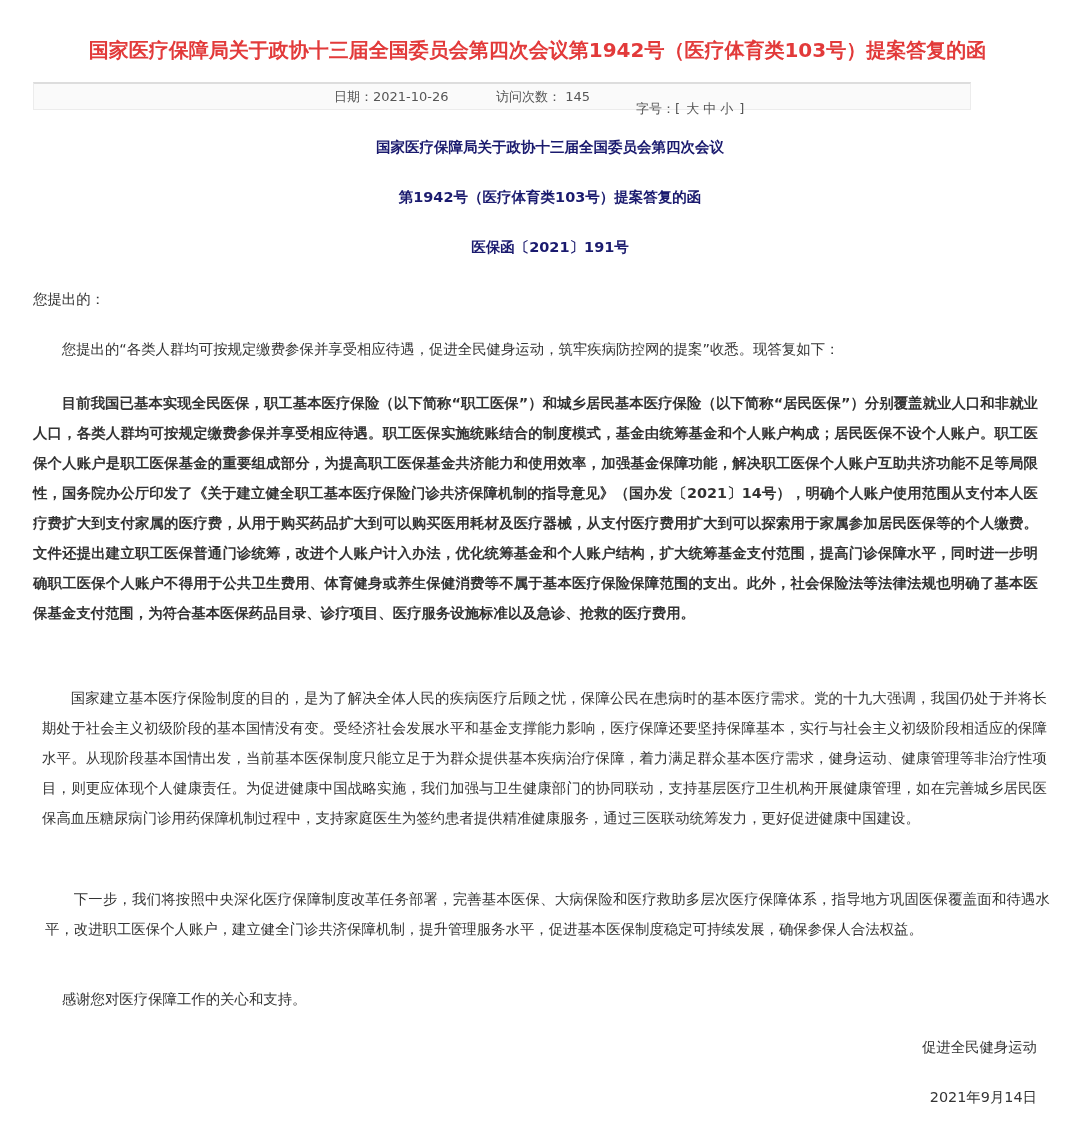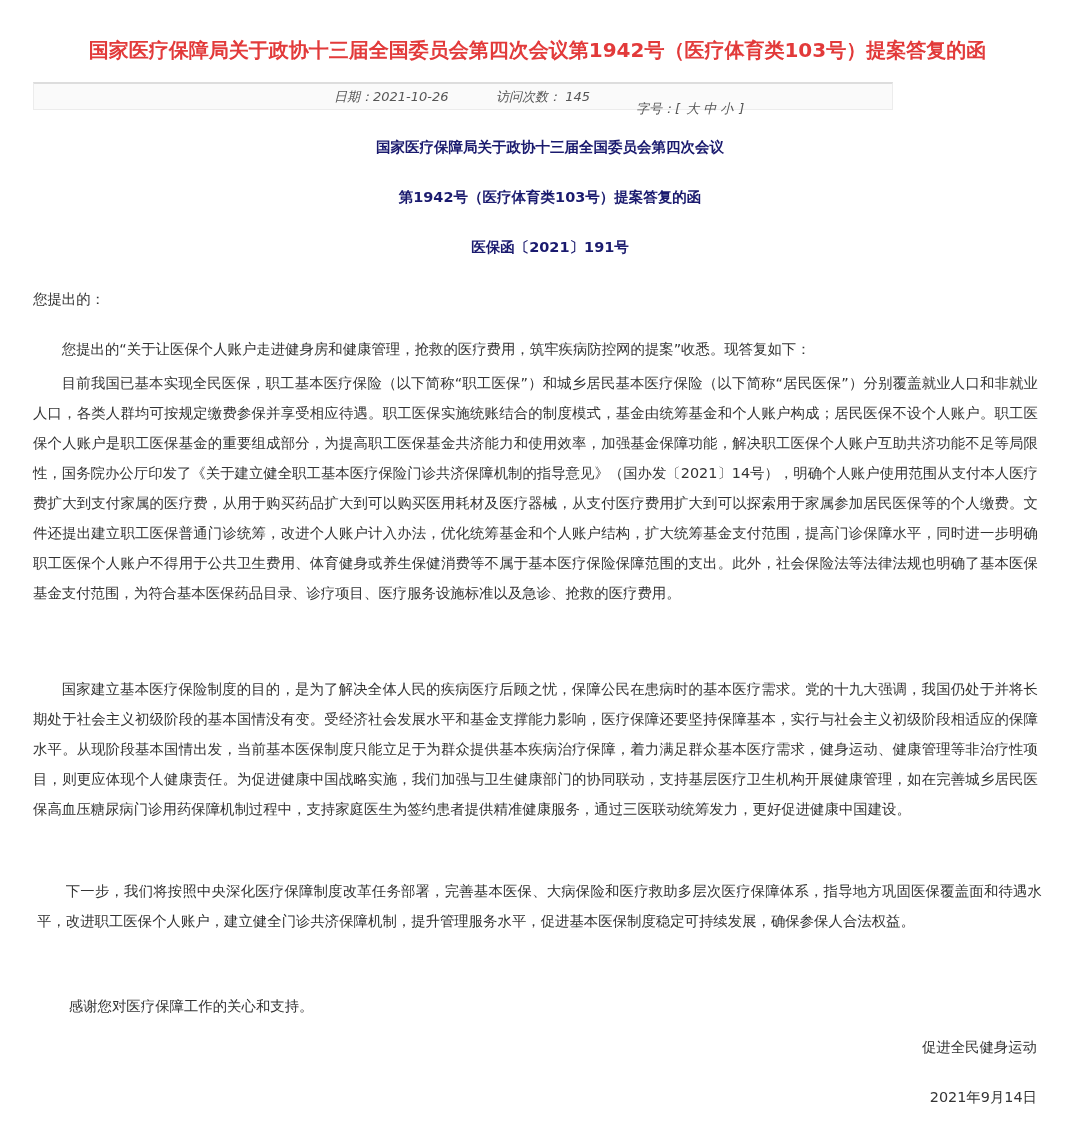--- a/index.html
+++ b/index.html
@@ -28,30 +28,29 @@
       font-size: 20px;
       font-weight: bold;
       line-height: 36px;
       letter-spacing: 0px;
       white-space: nowrap;
     }
     .meta-bar {
       position: absolute;
       left: 33px;
       top: 82px;
-      width: 860px;
+      width: 938px;
       height: 28px;
       background: #fafafa;
       border: 1px solid #ececec;
       border-top: 2px solid #dddddd;
       box-sizing: border-box;
       font-size: 13px;
       color: #555555;
       line-height: 26px;
-      font-style: italic;
     }
     .meta-bar .meta-item {
       position: absolute;
       top: 0;
       white-space: nowrap;
     }
     .meta-date { left: 300px; }
     .meta-visits { left: 462px; }
     .meta-fontsize { left: 602px; margin-top: 12px; }
     .meta-bar .size-btn {
@@ -77,21 +76,21 @@
       position: absolute;
       left: 33px;
       width: 1005px;
       font-size: 14.4px;
       line-height: 30px;
       color: #333333;
       text-align: justify;
     }
     .salutation { top: 284px; }
     .p1 { top: 334px; text-indent: 2em; }
-    .p2 { top: 368px; text-indent: 2em; }
+    .p2 { top: 388px; text-indent: 2em; font-weight: bold; }
     .p3 { top: 674px; text-indent: 2em; }
     .p4 { top: 872px; text-indent: 2em; }
     .p5 { top: 984px; text-indent: 2em; }
     .signature {
       position: absolute;
       right: 38px;
       font-size: 14.4px;
       line-height: 30px;
       color: #333333;
       text-align: right;
@@ -121,22 +120,22 @@
       <span>]</span>
     </span>
   </div>
 
   <div class="sub-title t1">国家医疗保障局关于政协十三届全国委员会第四次会议</div>
   <div class="sub-title t2">第1942号（医疗体育类103号）提案答复的函</div>
   <div class="sub-title t3">医保函〔2021〕191号</div>
 
   <div class="body-text salutation">您提出的：</div>
 
-  <p class="body-text p1" style="margin:0">您提出的“关于让医保个人账户走进健身房和健康管理，抢救的医疗费用，筑牢疾病防控网的提案”收悉。现答复如下：</p>
+  <p class="body-text p1" style="margin:0">您提出的“各类人群均可按规定缴费参保并享受相应待遇，促进全民健身运动，筑牢疾病防控网的提案”收悉。现答复如下：</p>
   <p class="body-text p2" style="margin:0">目前我国已基本实现全民医保，职工基本医疗保险（以下简称“职工医保”）和城乡居民基本医疗保险（以下简称“居民医保”）分别覆盖就业人口和非就业人口，各类人群均可按规定缴费参保并享受相应待遇。职工医保实施统账结合的制度模式，基金由统筹基金和个人账户构成；居民医保不设个人账户。职工医保个人账户是职工医保基金的重要组成部分，为提高职工医保基金共济能力和使用效率，加强基金保障功能，解决职工医保个人账户互助共济功能不足等局限性，国务院办公厅印发了《关于建立健全职工基本医疗保险门诊共济保障机制的指导意见》（国办发〔2021〕14号），明确个人账户使用范围从支付本人医疗费扩大到支付家属的医疗费，从用于购买药品扩大到可以购买医用耗材及医疗器械，从支付医疗费用扩大到可以探索用于家属参加居民医保等的个人缴费。文件还提出建立职工医保普通门诊统筹，改进个人账户计入办法，优化统筹基金和个人账户结构，扩大统筹基金支付范围，提高门诊保障水平，同时进一步明确职工医保个人账户不得用于公共卫生费用、体育健身或养生保健消费等不属于基本医疗保险保障范围的支出。此外，社会保险法等法律法规也明确了基本医保基金支付范围，为符合基本医保药品目录、诊疗项目、医疗服务设施标准以及急诊、抢救的医疗费用。</p>
-  <p class="body-text p3" style="margin:0">国家建立基本医疗保险制度的目的，是为了解决全体人民的疾病医疗后顾之忧，保障公民在患病时的基本医疗需求。党的十九大强调，我国仍处于并将长期处于社会主义初级阶段的基本国情没有变。受经济社会发展水平和基金支撑能力影响，医疗保障还要坚持保障基本，实行与社会主义初级阶段相适应的保障水平。从现阶段基本国情出发，当前基本医保制度只能立足于为群众提供基本疾病治疗保障，着力满足群众基本医疗需求，健身运动、健康管理等非治疗性项目，则更应体现个人健康责任。为促进健康中国战略实施，我们加强与卫生健康部门的协同联动，支持基层医疗卫生机构开展健康管理，如在完善城乡居民医保高血压糖尿病门诊用药保障机制过程中，支持家庭医生为签约患者提供精准健康服务，通过三医联动统筹发力，更好促进健康中国建设。</p>
-  <p class="body-text p4" style="margin:4px">下一步，我们将按照中央深化医疗保障制度改革任务部署，完善基本医保、大病保险和医疗救助多层次医疗保障体系，指导地方巩固医保覆盖面和待遇水平，改进职工医保个人账户，建立健全门诊共济保障机制，提升管理服务水平，促进基本医保制度稳定可持续发展，确保参保人合法权益。</p>
-  <p class="body-text p5" style="margin:7px">感谢您对医疗保障工作的关心和支持。</p>
+  <p class="body-text p3" style="margin:9px">国家建立基本医疗保险制度的目的，是为了解决全体人民的疾病医疗后顾之忧，保障公民在患病时的基本医疗需求。党的十九大强调，我国仍处于并将长期处于社会主义初级阶段的基本国情没有变。受经济社会发展水平和基金支撑能力影响，医疗保障还要坚持保障基本，实行与社会主义初级阶段相适应的保障水平。从现阶段基本国情出发，当前基本医保制度只能立足于为群众提供基本疾病治疗保障，着力满足群众基本医疗需求，健身运动、健康管理等非治疗性项目，则更应体现个人健康责任。为促进健康中国战略实施，我们加强与卫生健康部门的协同联动，支持基层医疗卫生机构开展健康管理，如在完善城乡居民医保高血压糖尿病门诊用药保障机制过程中，支持家庭医生为签约患者提供精准健康服务，通过三医联动统筹发力，更好促进健康中国建设。</p>
+  <p class="body-text p4" style="margin:12px">下一步，我们将按照中央深化医疗保障制度改革任务部署，完善基本医保、大病保险和医疗救助多层次医疗保障体系，指导地方巩固医保覆盖面和待遇水平，改进职工医保个人账户，建立健全门诊共济保障机制，提升管理服务水平，促进基本医保制度稳定可持续发展，确保参保人合法权益。</p>
+  <p class="body-text p5" style="margin:0">感谢您对医疗保障工作的关心和支持。</p>
 
   <div class="signature sig-org">促进全民健身运动</div>
   <div class="signature sig-date">2021年9月14日</div>
 
 </div>
 
 </body></html>

